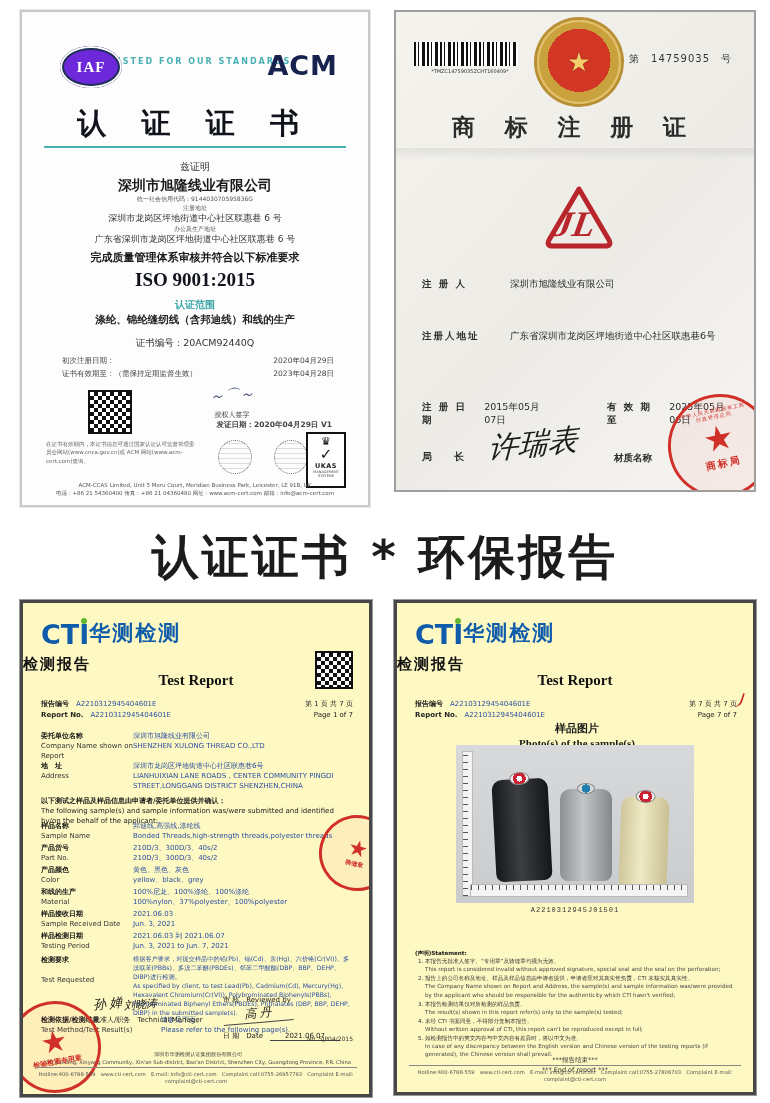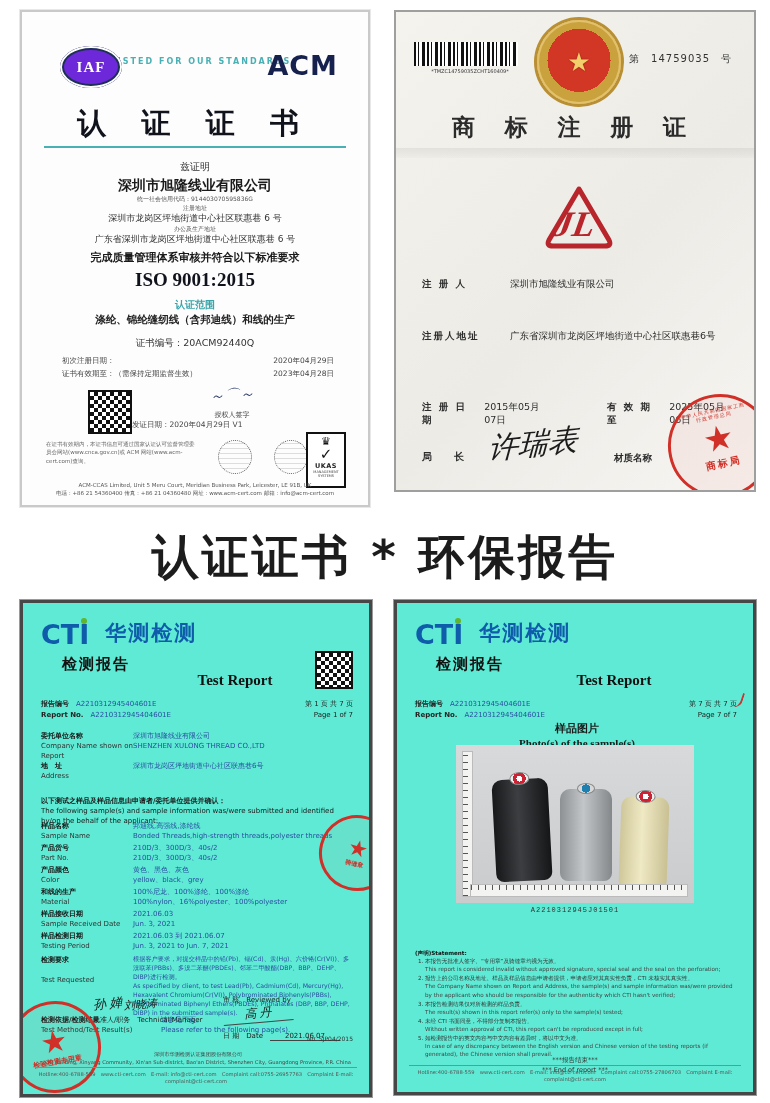--- a/index.html
+++ b/index.html
@@ -28,21 +28,21 @@
   .iso-scope { position:absolute; top:301px; width:100%; text-align:center; font-size:10.5px; font-weight:bold; color:#222; }
   .iso-certno { position:absolute; top:325px; width:100%; text-align:center; font-size:9.5px; color:#333; }
   .iso-dates { position:absolute; top:344px; left:40px; right:34px; font-size:7.5px; color:#444; }
   .iso-dates .row { display:flex; justify-content:space-between; margin-bottom:3px; }
   .qr { background:
       repeating-conic-gradient(#111 0% 25%, #fff 0% 50%) 0 0 / 8px 8px;
       border:2px solid #111; }
   .iso-qr { position:absolute; left:66px; top:378px; width:44px; height:44px; }
   .iso-sig { position:absolute; left:150px; top:374px; width:120px; text-align:center; font-size:15px; color:#30406e; font-style:italic; transform:rotate(-4deg); font-family:"Liberation Serif",serif; }
   .iso-sig-lbl { position:absolute; left:140px; top:398px; width:140px; text-align:center; font-size:7px; color:#444; }
-  .iso-issue { position:absolute; left:110px; top:408px; width:200px; text-align:left; font-size:7.5px; color:#444; }
+  .iso-issue { position:absolute; left:110px; top:408px; width:200px; text-align:right; font-size:7.5px; color:#444;font-weight:bold; }
   .iso-fine { position:absolute; left:24px; top:428px; width:150px; font-size:5.5px; line-height:1.5; color:#666; }
   .mark-circle { position:absolute; top:428px; width:34px; height:34px; border-radius:50%; border:1.5px dotted #666; background:repeating-linear-gradient(0deg,transparent 0 4px,#ddd 4px 5px); }
   .ukas-box { position:absolute; right:22px; top:420px; width:40px; height:56px; border:2px solid #111; background:#fff; text-align:center; }
   .ukas-box .crown { font-size:11px; color:#111; line-height:1; margin-top:2px; }
   .ukas-box .tick { font-size:15px; font-weight:bold; color:#111; line-height:1; }
   .ukas-box .ukas-t { font-size:6.5px; font-weight:bold; letter-spacing:.5px; }
   .ukas-box .ukas-s { font-size:3.5px; color:#444; }
   .iso-footer { position:absolute; bottom:8px; left:10px; right:10px; text-align:center; font-size:5.5px; color:#555; line-height:1.5; }
 
   
@@ -70,27 +70,27 @@
   .tm-seal { right:-18px; top:382px; width:104px; height:104px; background:rgba(230,60,50,.06); transform:rotate(-12deg); }
   .tm-seal .st { font-size:34px; }
   .tm-seal .seal-t { font-size:10px; font-weight:bold; letter-spacing:2px; margin-top:2px; }
   .tm-seal .seal-arc { position:absolute; top:10px; font-size:5px; letter-spacing:1px; width:70px; text-align:center; }
 
   
   #banner { position:absolute; left:0; top:518px; width:770px; height:78px; display:flex; align-items:center; justify-content:center; }
   #banner .t { font-size:47px; font-weight:900; color:#1c1c1c; letter-spacing:3px; }
 
   
-  .cti-panel { background:#5eead4; border:3px solid #474747; box-shadow:0 0 0 1px #9a9a9a;padding-left:39px; }
+  .cti-panel { background:#fef9c3; border:3px solid #474747; box-shadow:0 0 0 1px #9a9a9a; }
   #report-1 { left:20px; top:600px; width:352px; height:497px; }
   #report-2 { left:394px; top:600px; width:362px; height:495px; }
   .cti-logo { position:absolute; left:18px; top:16px; display:flex; align-items:flex-end; }
   .cti-logo .cti { font-size:27px; font-weight:900; color:#0f5cab; line-height:.9; position:relative; }
   .cti-logo .cti .dot { position:absolute; right:2px; top:-5px; width:6px; height:6px; border-radius:50%; background:#62b52e; }
-  .cti-logo .hc { font-size:21px; font-weight:900; color:#0f5cab; margin-left:16px; letter-spacing:2px; }
+  .cti-logo .hc { font-size:21px; font-weight:900; color:#0f5cab; margin-left:0; letter-spacing:2px; }
   .rep-title-cn { position:absolute; top:52px; width:100%; text-align:left; font-size:15px; font-weight:bold; color:#111; letter-spacing:2px; }
   .rep-title-en { position:absolute; top:69px; width:100%; text-align:center; font-size:15px; font-weight:bold; color:#111; font-family:"Liberation Serif",serif; }
   .rep-qr { position:absolute; right:16px; top:48px; width:38px; height:38px; }
   .rep-no { position:absolute; left:18px; top:96px; font-size:7px; color:#222; line-height:1.5; }
   .rep-no .lab { font-weight:bold; }
   .rep-no .val { color:#2a4fa0; }
   .rep-page { position:absolute; right:16px; top:96px; font-size:7px; color:#222; text-align:right; line-height:1.5; }
   .kv { position:absolute; left:18px; right:14px; display:flex; font-size:7px; line-height:1.45; }
   .kv .k { width:92px; flex:none; font-weight:bold; color:#1a1a1a; }
   .kv .k .en { font-weight:normal; color:#333; }
@@ -246,41 +246,41 @@
     <div class="rep-page">
       <div>第 1 页 共 7 页</div>
       <div>Page 1 of 7</div>
     </div>
     <div class="kv" style="top:128px">
       <div class="k"><span>委托单位名称</span><br><span class="en">Company Name shown on Report</span></div>
       <div class="v"><span>深圳市旭隆线业有限公司</span><br><span>SHENZHEN XULONG THREAD CO.,LTD</span></div>
     </div>
     <div class="kv" style="top:158px">
       <div class="k"><span>地　址</span><br><span class="en">Address</span></div>
-      <div class="v"><span>深圳市龙岗区坪地街道中心社区联惠巷6号</span><br></div>
+      <div class="v"><span>深圳市龙岗区坪地街道中心社区联惠巷6号</span><br><span>LIANHUIXIAN LANE ROADS，CENTER COMMUNITY PINGDI STREET,LONGGANG DISTRICT SHENZHEN,CHINA</span></div>
     </div>
     <div class="sec-head" style="top:194px">
       <div class="cnb">以下测试之样品及样品信息由申请者/委托单位提供并确认：</div>
       <div>The following sample(s) and sample information was/were submitted and identified by/on the behalf of the applicant:</div>
     </div>
     <div class="kv" style="top:218px">
       <div class="k"><span>样品名称</span><br><span class="en">Sample Name</span></div>
       <div class="v"><span>邦迪线,高强线,涤纶线</span><br><span>Bonded Threads,high-strength threads,polyester threads</span></div>
     </div>
     <div class="kv" style="top:240px">
       <div class="k"><span>产品货号</span><br><span class="en">Part No.</span></div>
       <div class="v"><span>210D/3、300D/3、40s/2</span><br><span>210D/3、300D/3、40s/2</span></div>
     </div>
     <div class="kv" style="top:262px">
       <div class="k"><span>产品颜色</span><br><span class="en">Color</span></div>
       <div class="v"><span>黄色、黑色、灰色</span><br><span>yellow、black、grey</span></div>
     </div>
     <div class="kv" style="top:284px">
       <div class="k"><span>和线的生产</span><br><span class="en">Material</span></div>
-      <div class="v"><span>100%尼龙、100%涤纶、100%涤纶</span><br><span>100%nylon、16%polyester、100%polyester</span></div>
+      <div class="v"><span>100%尼龙、100%涤纶、100%涤纶</span><br><span>100%nylon、37%polyester、100%polyester</span></div>
     </div>
     <div class="kv" style="top:306px">
       <div class="k"><span>样品接收日期</span><br><span class="en">Sample Received Date</span></div>
       <div class="v"><span>2021.06.03</span><br><span>Jun. 3, 2021</span></div>
     </div>
     <div class="kv" style="top:328px">
       <div class="k"><span>样品检测日期</span><br><span class="en">Testing Period</span></div>
       <div class="v"><span>2021.06.03 到 2021.06.07</span><br><span>Jun. 3, 2021 to Jun. 7, 2021</span></div>
     </div>
     <div class="kv" style="top:352px">

